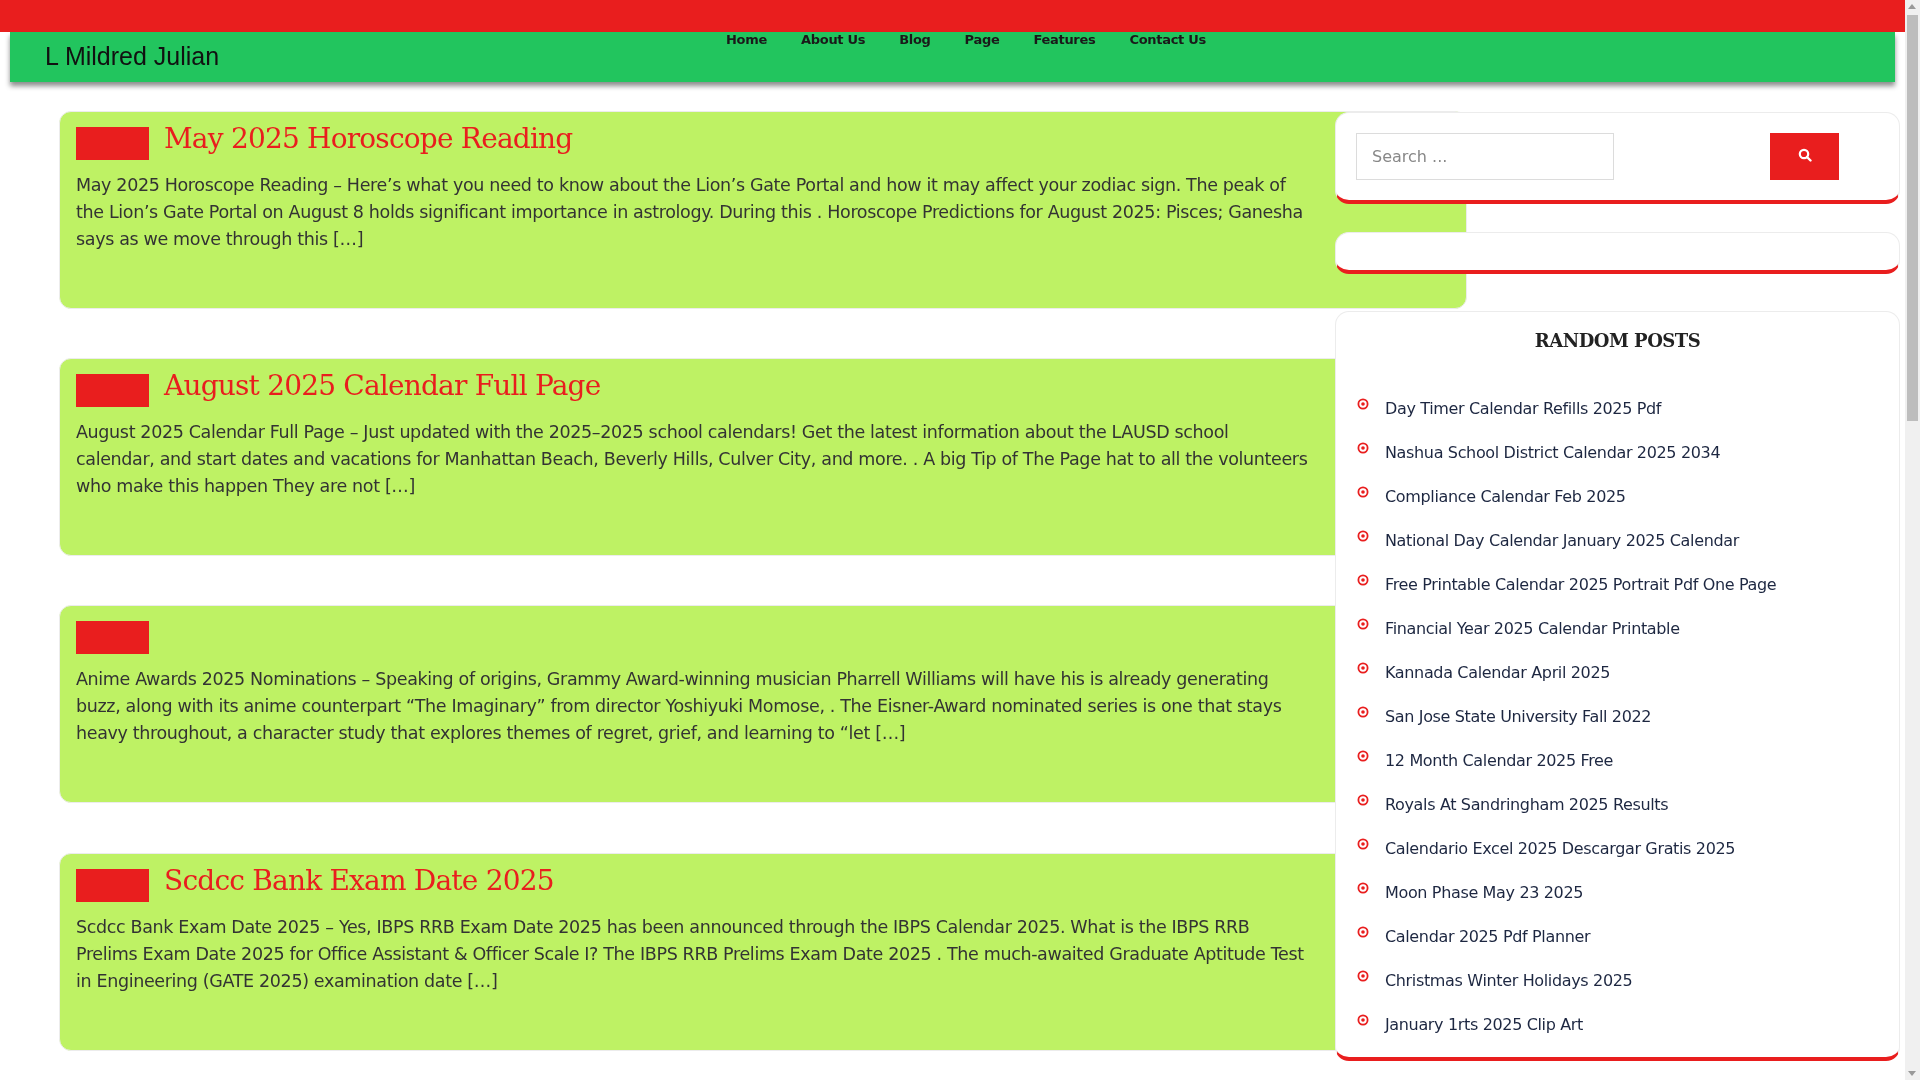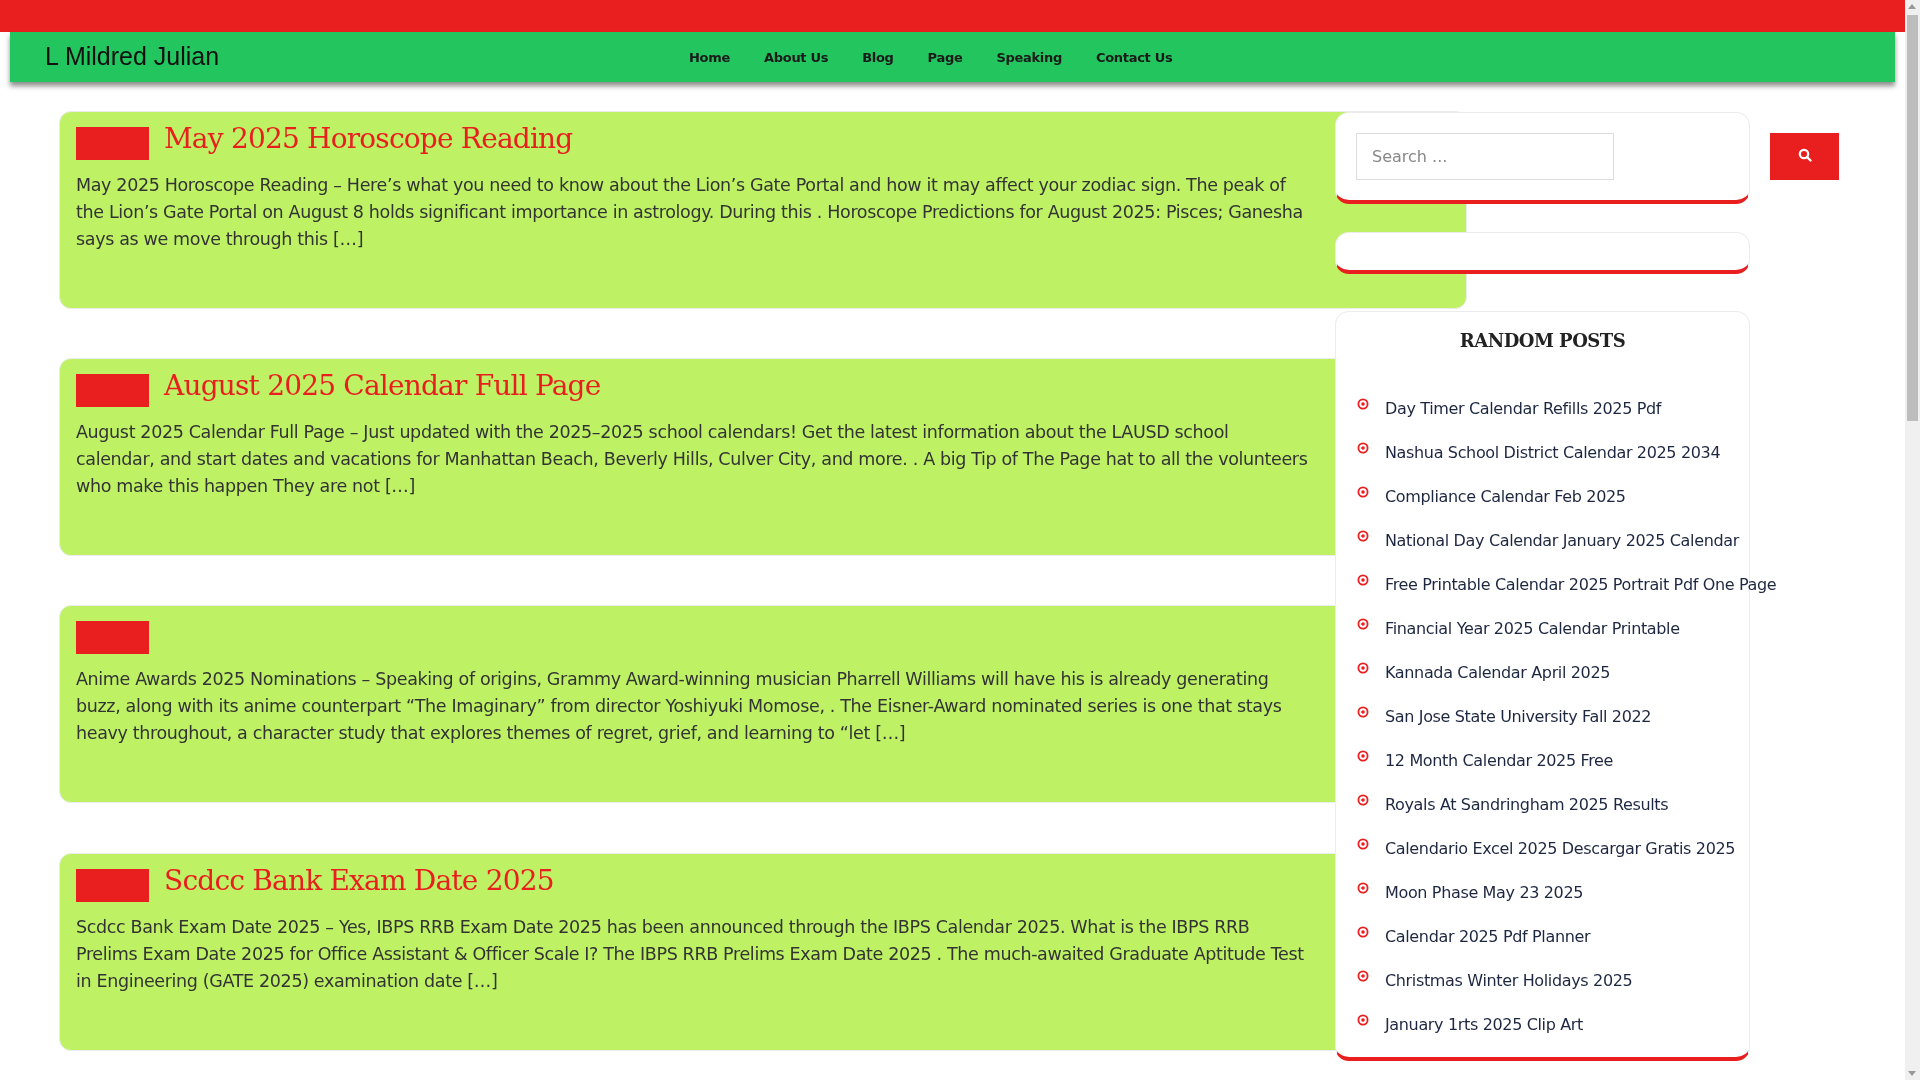--- a/index.html
+++ b/index.html
@@ -13,21 +13,21 @@
   .header {
     position:absolute; left:10px; top:32px; width:1885px; height:50px; background:#22c55e;
     box-shadow:0 4px 5px rgba(0,0,0,0.45);
     z-index:2;
   }
   .site-title {
     position:absolute; left:35px; top:10px;
     font-family:"Liberation Sans", sans-serif; font-size:25px; color:#111;
     text-decoration:none; white-space:nowrap;
   }
-  .nav { position:absolute; left:679px; top:0; height:50px; display:flex; align-items:center; }
+  .nav { position:absolute; left:716px; top:0; height:50px; display:flex; }
   .nav a {
     font-family:"DejaVu Sans", sans-serif; font-size:13px; font-weight:bold; color:#1a1a1a;
     text-decoration:none; margin-right:34px; letter-spacing:-0.3px;
   }
   .scrollbar { position:absolute; left:1905px; top:0; width:15px; height:1080px; background:#f0f0f0; }
   .scroll-thumb { position:absolute; left:2px; top:15px; width:11px; height:406px; background:#bdbdbd; }
   .scroll-up, .scroll-down { position:absolute; left:3px; width:0; height:0; border-left:4px solid transparent; border-right:4px solid transparent; }
   .scroll-up { top:4px; border-bottom:5px solid #999; }
   .scroll-down { bottom:4px; border-top:5px solid #999; }
 
@@ -41,21 +41,21 @@
     font-family:"DejaVu Serif", serif; font-size:28px; color:#e91e1e; text-decoration:none;
     letter-spacing:-0.8px; white-space:nowrap;
   }
   .post-excerpt {
     position:absolute; left:16px; top:60px; width:1235px;
     font-family:"DejaVu Sans", sans-serif; font-size:17.5px; line-height:27px; color:#333;
     letter-spacing:-0.35px; margin:0;
   }
 
   .widget {
-    position:absolute; left:1335px; width:415px; background:#fff;
+    position:absolute; left:1335px; width:565px; background:#fff;
     border:1px solid #ececec; border-bottom:4px solid #e91e1e; border-radius:14px; box-sizing:border-box;
   }
   .search-input {
     position:absolute; left:20px; top:20px; width:258px; height:47px; box-sizing:border-box;
     border:1px solid #dcdcdc; padding:0 15px; font-size:16px; color:#555;
     font-family:"DejaVu Sans", sans-serif; outline:none; background:#fff;
   }
   .search-input::placeholder { color:#888; }
   .search-button {
     position:absolute; left:434px; top:20px; width:69px; height:47px; border:none; background:#e91e1e;
@@ -77,21 +77,21 @@
 
 <div class="topbar"></div>
 
 <header class="header">
   <a class="site-title" href="#">L Mildred Julian</a>
   <nav class="nav">
     <a href="#">Home</a>
     <a href="#">About Us</a>
     <a href="#">Blog</a>
     <a href="#">Page</a>
-    <a href="#">Speaking</a>
+    <a href="#">Features</a>
     <a href="#">Contact Us</a>
   </nav>
 </header>
 
 <main>
   <article class="post-card" style="top:111px;">
     <div class="post-thumb"></div>
     <a class="post-title" href="#">May 2025 Horoscope Reading</a>
     <p class="post-excerpt">May 2025 Horoscope Reading – Here’s what you need to know about the Lion’s Gate Portal and how it may affect your zodiac sign. The peak of the Lion’s Gate Portal on August 8 holds significant importance in astrology. During this . Horoscope Predictions for August 2025: Pisces; Ganesha says as we move through this […]</p>
   </article>

